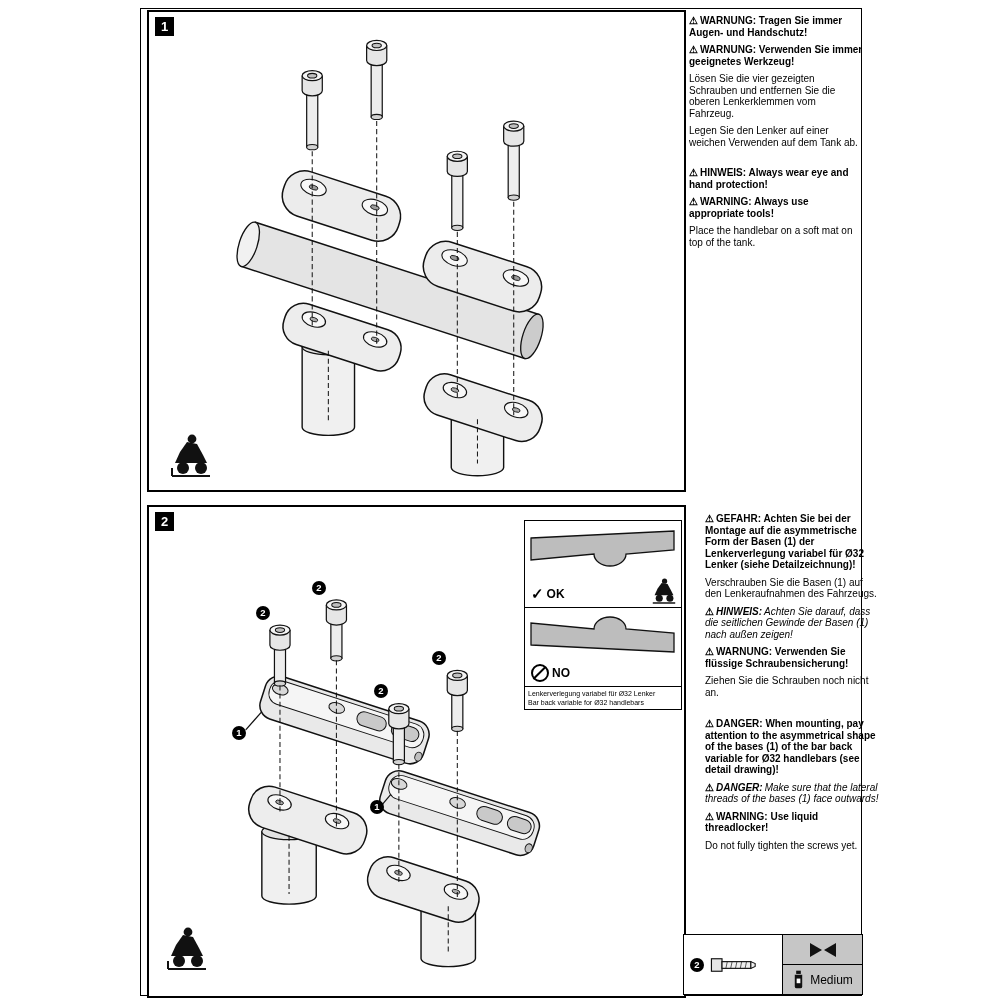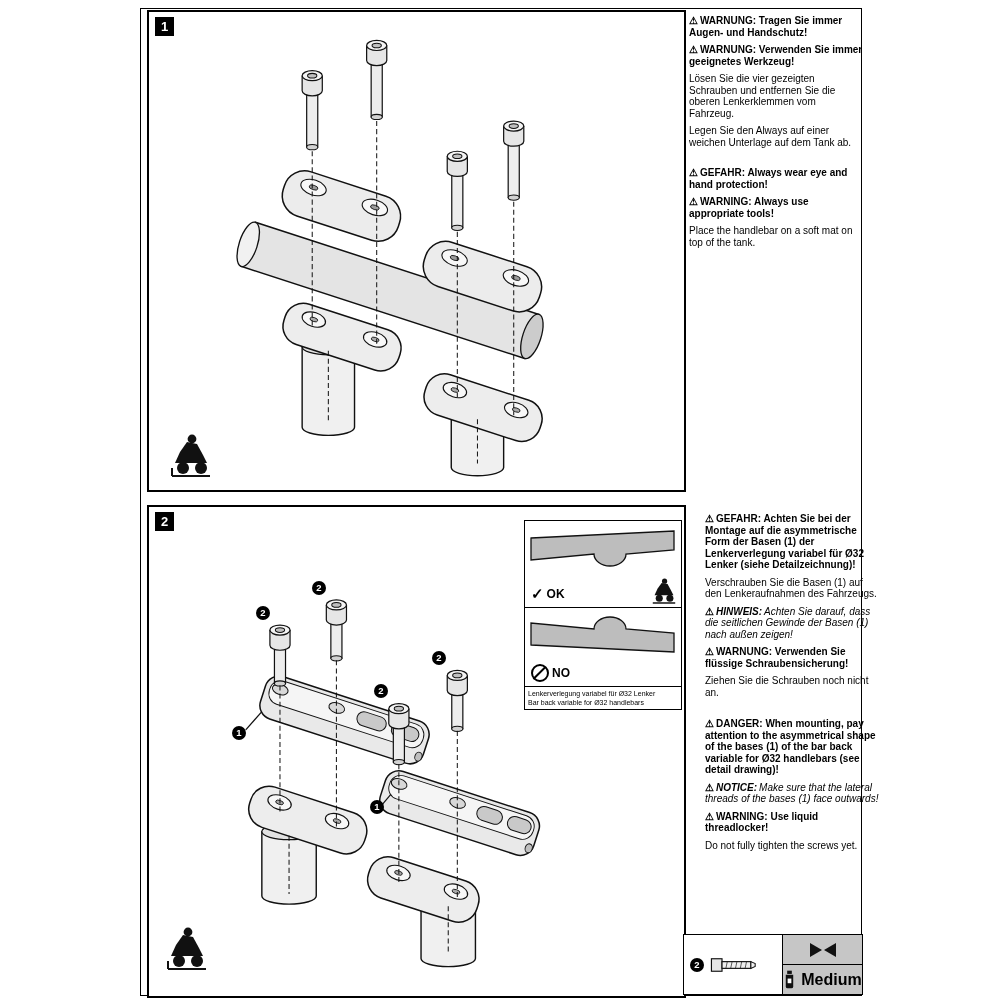--- a/index.html
+++ b/index.html
@@ -33,21 +33,21 @@
   .check{font-size:15px;font-weight:bold;}
   .noicon{width:14px;height:14px;border:2.2px solid #000;border-radius:50%;position:relative;display:inline-block;}
   .noicon::after{content:"";position:absolute;left:-2px;top:5.5px;width:17px;height:2.2px;background:#000;transform:rotate(-45deg);}
   .mini-moto{position:absolute;right:4px;bottom:3px;width:26px;height:27px;}
   .inset-caption{font-size:7px;line-height:1.3;padding:2px 3px;}
   .legend{position:absolute;left:542px;top:925px;width:178px;height:59px;border:1.5px solid #000;display:flex;background:#fff;z-index:6;}
   .legend-left{width:86px;border-right:1.5px solid #000;display:flex;align-items:center;gap:6px;padding:0 6px;background:#fff;}
   .legend-right{flex:1;display:flex;flex-direction:column;}
   .legend-cell{flex:1;background:#c6c6c6;display:flex;align-items:center;justify-content:center;gap:5px;}
   .legend-cell + .legend-cell{border-top:1.2px solid #000;}
-  .medium-label{font-weight:bold;font-size:16px;}
+  .medium-label{font-weight:normal;font-size:12px;}
   .bowtie{width:30px;height:18px;}
   .bottle{width:13px;height:19px;}
   .screw-icon{width:50px;height:18px;}
 </style>
 </head>
 <body>
 
 <div class="page">
   <div class="frame">
 
@@ -264,36 +264,36 @@
           <path d="M18,10 L28,12 L34,23 L38,31 L6,31 L11,20 Z" fill="#111"></path>
           <circle cx="23" cy="7" r="4.4" fill="#111"></circle>
         </svg>
       </div>
     </section>
 
     <aside class="col col1">
       <p class="b"><span class="tri">⚠</span><span>WARNUNG: Tragen Sie immer Augen- und Handschutz!</span></p>
       <p class="b"><span class="tri">⚠</span><span>WARNUNG: Verwenden Sie immer geeignetes Werkzeug!</span></p>
       <p>Lösen Sie die vier gezeigten Schrauben und entfernen Sie die oberen Lenkerklemmen vom Fahrzeug.</p>
-      <p>Legen Sie den Always auf einer weichen Unterlage auf dem Tank ab.</p>
+      <p>Legen Sie den Lenker auf einer weichen Verwenden auf dem Tank ab.</p>
       <div class="gap"></div>
-      <p class="b"><span class="tri">⚠</span><span>GEFAHR: Always wear eye and hand protection!</span></p>
+      <p class="b"><span class="tri">⚠</span><span>HINWEIS: Always wear eye and hand protection!</span></p>
       <p class="b"><span class="tri">⚠</span><span>WARNING: Always use appropriate tools!</span></p>
       <p>Place the handlebar on a soft mat on top of the tank.</p>
     </aside>
 
     <aside class="col col2">
       <p class="b"><span class="tri">⚠</span><span>GEFAHR: Achten Sie bei der Montage auf die asymmetrische Form der Basen (1) der Lenkerverlegung variabel für Ø32 Lenker (siehe Detailzeichnung)!</span></p>
       <p>Verschrauben Sie die Basen (1) auf den Lenkeraufnahmen des Fahrzeugs.</p>
       <p class="i"><span class="tri">⚠</span><span class="bi">HINWEIS:</span><span>Achten Sie darauf, dass die seitlichen Gewinde der Basen (1) nach außen zeigen!</span></p>
       <p class="b"><span class="tri">⚠</span><span>WARNUNG: Verwenden Sie flüssige Schraubensicherung!</span></p>
       <p>Ziehen Sie die Schrauben noch nicht an.</p>
       <div class="gap2"></div>
       <p class="b"><span class="tri">⚠</span><span>DANGER: When mounting, pay attention to the asymmetrical shape of the bases (1) of the bar back variable for Ø32 handlebars (see detail drawing)!</span></p>
-      <p class="i"><span class="tri">⚠</span><span class="bi">NOTICE:</span><span>Make sure that the lateral threads of the bases (1) face outwards!</span></p>
+      <p class="i"><span class="tri">⚠</span><span class="bi">DANGER:</span><span>Make sure that the lateral threads of the bases (1) face outwards!</span></p>
       <p class="b"><span class="tri">⚠</span><span>WARNING: Use liquid threadlocker!</span></p>
       <p>Do not fully tighten the screws yet.</p>
     </aside>
 
     <div class="legend">
       <div class="legend-left">
         <span class="num-badge">2</span>
         <svg class="screw-icon" viewBox="0 0 52 18">
           <rect x="1.5" y="2.5" width="11" height="13" fill="#e6e6e6" stroke="#111" stroke-width="1.2"></rect>
           <rect x="12.5" y="5.5" width="30" height="7" fill="#efefef" stroke="#111" stroke-width="1.2"></rect>

